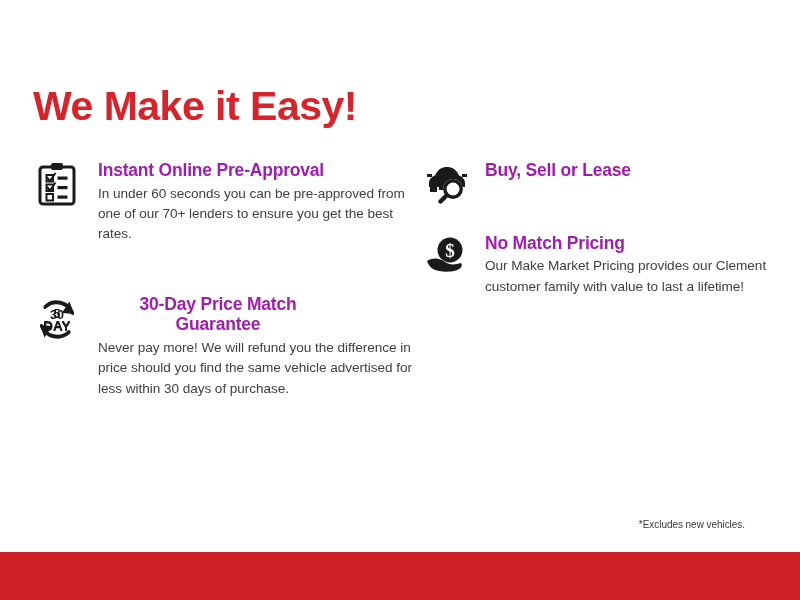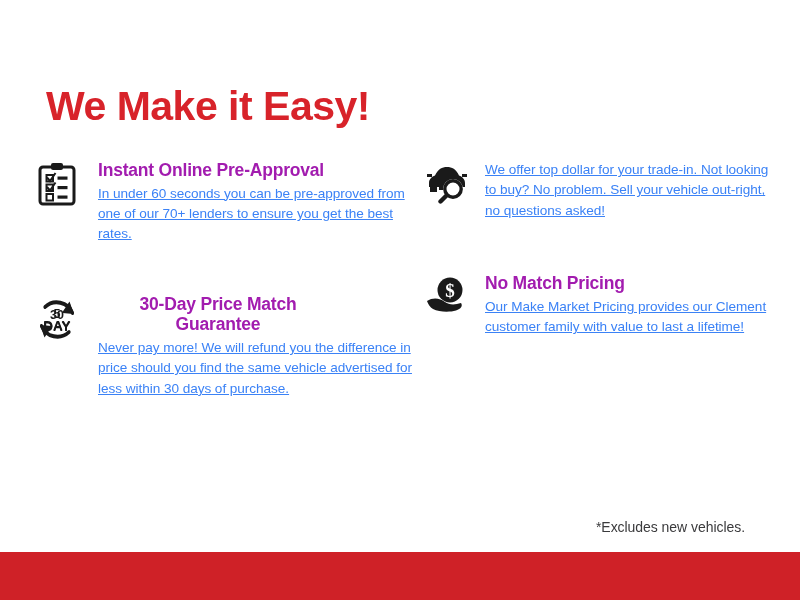--- a/index.html
+++ b/index.html
@@ -19,21 +19,21 @@
     position: absolute;
     left: 0; top: 0;
     width: 800px;
     height: 600px;
     background: #ffffff;
   }
 
   
   .headline {
     position: absolute;
-    left: 46px;
+    left: 33px;
     top: 86px;
     font-size: 41px;
     font-weight: bold;
     color: #d8232a;
     letter-spacing: -0.5px;
     line-height: 1;
     white-space: nowrap;
   }
 
   
@@ -68,43 +68,42 @@
   }
   .feature-title {
     color: #a21caf;
     font-weight: bold;
     font-size: 17.5px;
     line-height: 1.18;
     margin: 0 0 3px 0;
     letter-spacing: -0.2px;
   }
   .feature-text {
-    color: #3b82f6;
+    color: #404040;
     font-size: 13.6px;
     line-height: 1.5;
     margin: 0;
     letter-spacing: -0.05px;
-    text-decoration: underline;
   }
 
   
   .f-preapproval { margin-top: 0px; }
   .f-swap        { margin-top: 48px; }
   .f-pricematch  { margin-top: 49px; }
   .f-buysell     { margin-top: 0px; }
   .f-nohassle    { margin-top: 52px; }
 
   .title-wrap-narrow { max-width: 240px; text-align: center; }
 
   
   .footnote {
     position: absolute;
     right: 55px;
     top: 519px;
-    font-size: 14px;
+    font-size: 10px;
     color: #3a3a3c;
     letter-spacing: -0.05px;
   }
 
   
   .bottom-bar {
     position: absolute;
     left: 0;
     top: 552px;
     width: 800px;
@@ -185,21 +184,21 @@
           <rect x="2" y="12" width="5" height="3" fill="#1a1a1a"></rect>
           <rect x="37" y="12" width="5" height="3" fill="#1a1a1a"></rect>
           <rect x="5" y="25" width="7" height="5" fill="#1a1a1a"></rect>
           <rect x="14" y="25" width="7" height="3" fill="#1a1a1a"></rect>
           <circle cx="28" cy="27" r="10" fill="#ffffff"></circle>
           <circle cx="28" cy="27" r="8.2" fill="none" stroke="#1a1a1a" stroke-width="3.4"></circle>
           <line x1="21.5" y1="33.5" x2="15.5" y2="39.5" stroke="#1a1a1a" stroke-width="4.4" stroke-linecap="round"></line>
         </svg>
       </span>
       <div class="feature-body">
-        <p class="feature-text">We offer top dollar for your trade-in. Not looking to buy? No problem. Sell your vehicle out-right, no questions asked!</p>
+        <p class="feature-title">Buy, Sell or Lease</p>
       </div>
     </div>
 
     <div class="feature f-nohassle">
       <span class="feature-icon">
         <svg width="44" height="42" viewBox="0 0 44 42">
           <circle cx="25" cy="15" r="12.5" fill="#1a1a1a"></circle>
           <text x="25" y="22" text-anchor="middle" font-family="Liberation Serif, serif" font-size="19" font-weight="bold" fill="#ffffff">$</text>
           <path d="M2 26 C8 22 15 23 20 27 C24 30 30 30 36 28 C38 31 36 34 31 35.5 C24 37.5 14 37 8 34 C5 32.5 3 29 2 26 Z" fill="#1a1a1a"></path>
         </svg>

